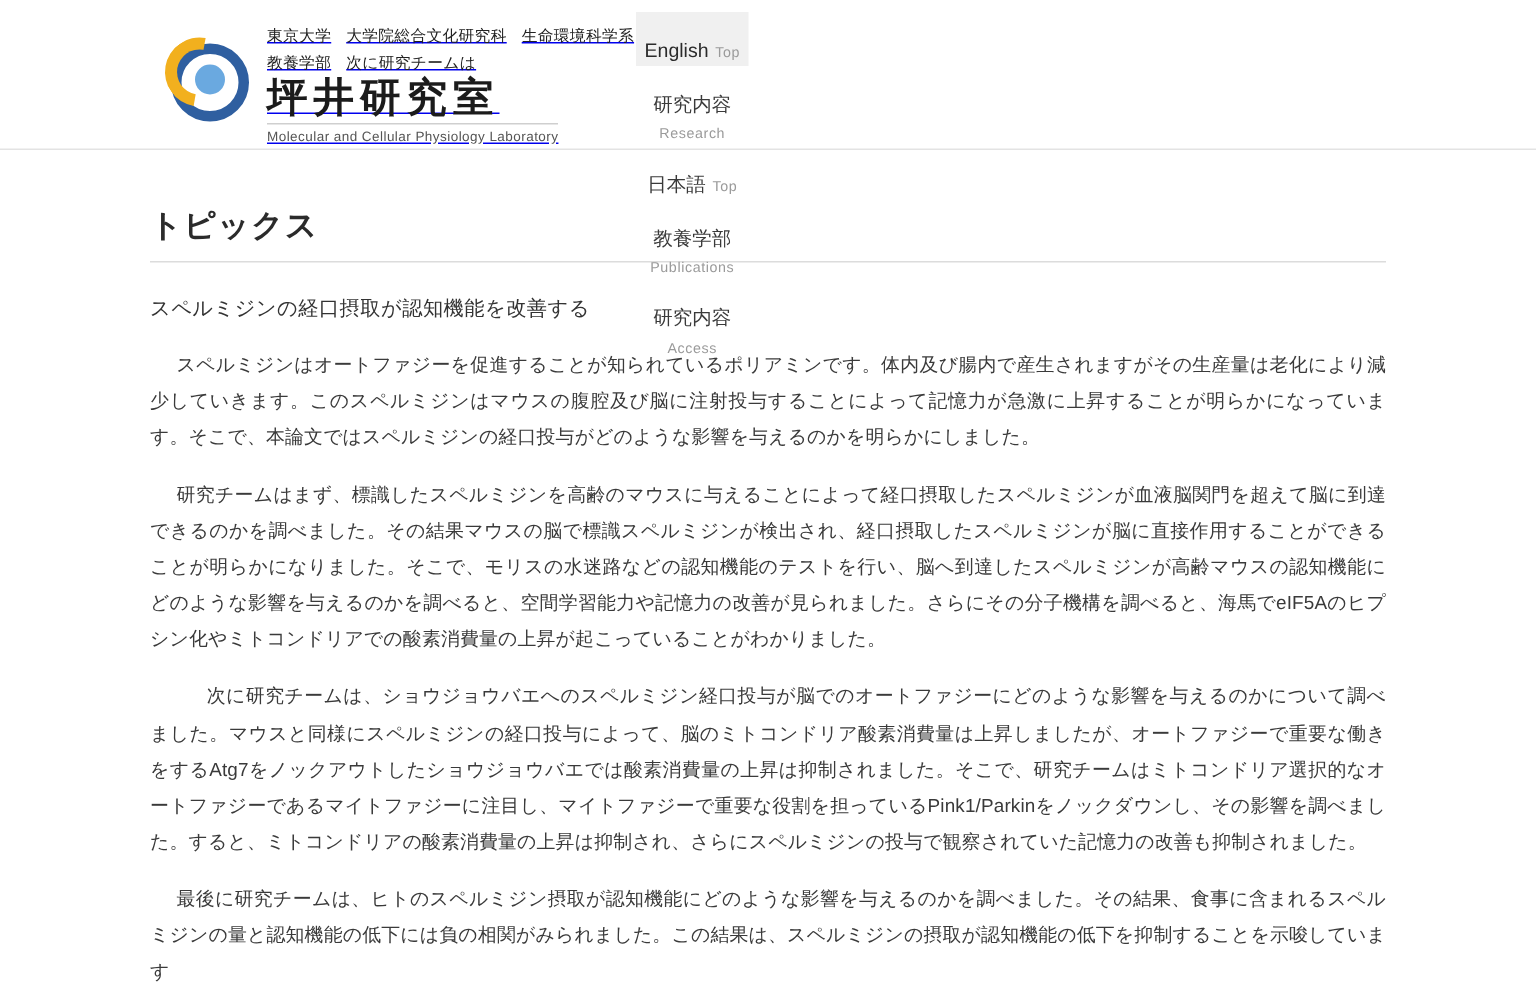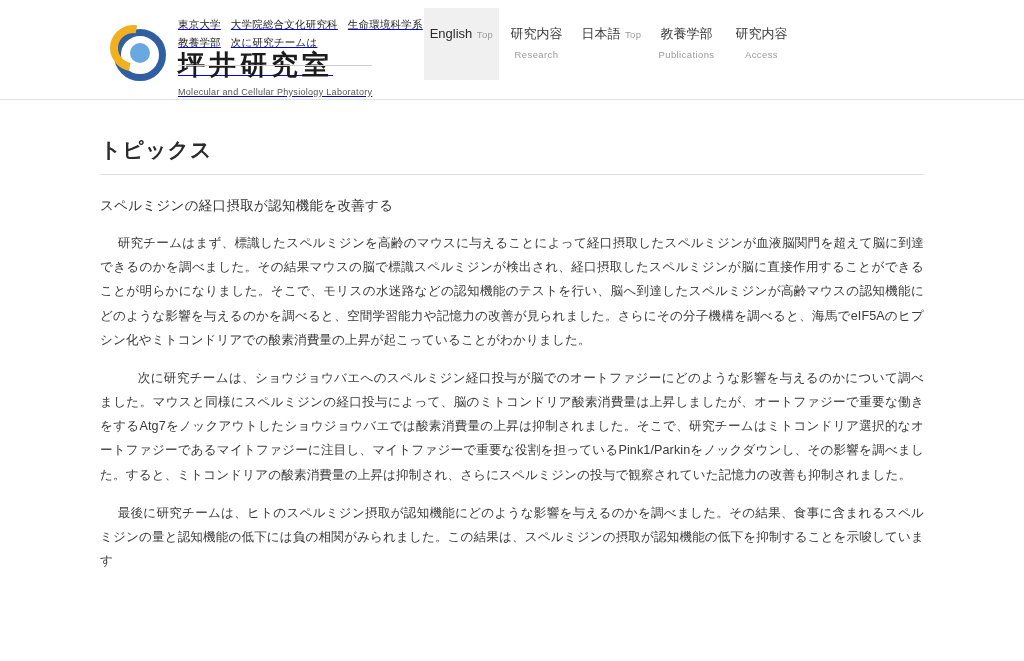--- a/index.html
+++ b/index.html
@@ -79,34 +79,35 @@
     font-size: 27px;
     font-weight: 700;
     letter-spacing: 4px;
     color: #1b1b1b;
     line-height: 1.15;
     margin-top: 13px;
     white-space: nowrap;
   }
   .logo-sub {
     margin-top: 4px;
-    padding-top: 21px;
+    padding-top: 3px;
     border-top: 1px solid #cfcfcf;
     font-size: 9px;
     color: #555;
     letter-spacing: 0.3px;
     white-space: nowrap;
   }
 
   .nav {
     display: flex;
     align-items: stretch;
     margin-left: 24px;
     height: 72px;
     margin-top: 8px;
+    flex-direction: column;
   }
   .nav-item {
     width: 75px;
     text-align: center;
     padding: 16px 0 0 0;
     cursor: pointer;
     background: transparent;
     text-decoration: none;
     display: block;
   }
@@ -207,19 +208,20 @@
       </a>
     </nav>
   </div>
 
   <div class="content">
     <h1 class="page-title">トピックス</h1>
     <hr class="title-rule">
 
     <h2 class="article-title">スペルミジンの経口摂取が認知機能を改善する</h2>
 
+    <p class="para indent">スペルミジンはオートファジーを促進することが知られているポリアミンです。体内及び腸内で産生されますがその生産量は老化により減少していきます。このスペルミジンはマウスの腹腔及び脳に注射投与することによって記憶力が急激に上昇することが明らかになっています。そこで、本論文ではスペルミジンの経口投与がどのような影響を与えるのかを明らかにしました。</p>
     <p class="para indent">研究チームはまず、標識したスペルミジンを高齢のマウスに与えることによって経口摂取したスペルミジンが血液脳関門を超えて脳に到達できるのかを調べました。その結果マウスの脳で標識スペルミジンが検出され、経口摂取したスペルミジンが脳に直接作用することができることが明らかになりました。そこで、モリスの水迷路などの認知機能のテストを行い、脳へ到達したスペルミジンが高齢マウスの認知機能にどのような影響を与えるのかを調べると、空間学習能力や記憶力の改善が見られました。さらにその分子機構を調べると、海馬でeIF5Aのヒプシン化やミトコンドリアでの酸素消費量の上昇が起こっていることがわかりました。</p>
     <p class="para indent2">次に研究チームは、ショウジョウバエへのスペルミジン経口投与が脳でのオートファジーにどのような影響を与えるのかについて調べました。マウスと同様にスペルミジンの経口投与によって、脳のミトコンドリア酸素消費量は上昇しましたが、オートファジーで重要な働きをするAtg7をノックアウトしたショウジョウバエでは酸素消費量の上昇は抑制されました。そこで、研究チームはミトコンドリア選択的なオートファジーであるマイトファジーに注目し、マイトファジーで重要な役割を担っているPink1/Parkinをノックダウンし、その影響を調べました。すると、ミトコンドリアの酸素消費量の上昇は抑制され、さらにスペルミジンの投与で観察されていた記憶力の改善も抑制されました。</p>
     <p class="para indent">最後に研究チームは、ヒトのスペルミジン摂取が認知機能にどのような影響を与えるのかを調べました。その結果、食事に含まれるスペルミジンの量と認知機能の低下には負の相関がみられました。この結果は、スペルミジンの摂取が認知機能の低下を抑制することを示唆しています</p>
 
   </div>
 
 </div>
 
 </body></html>

